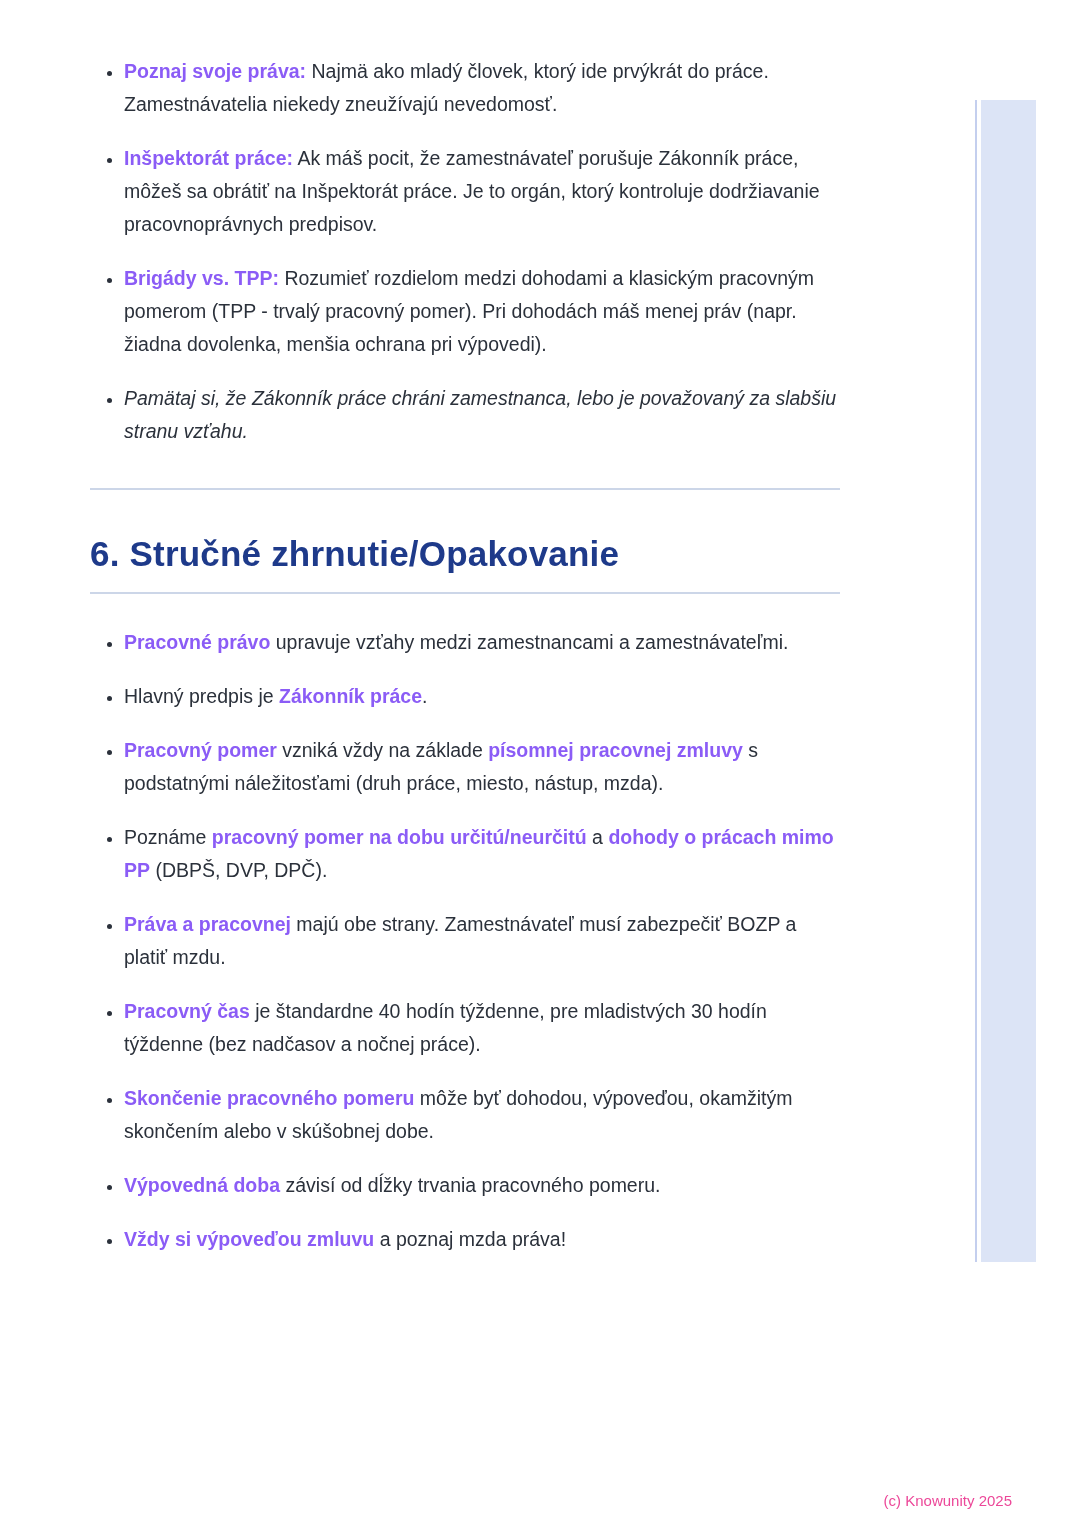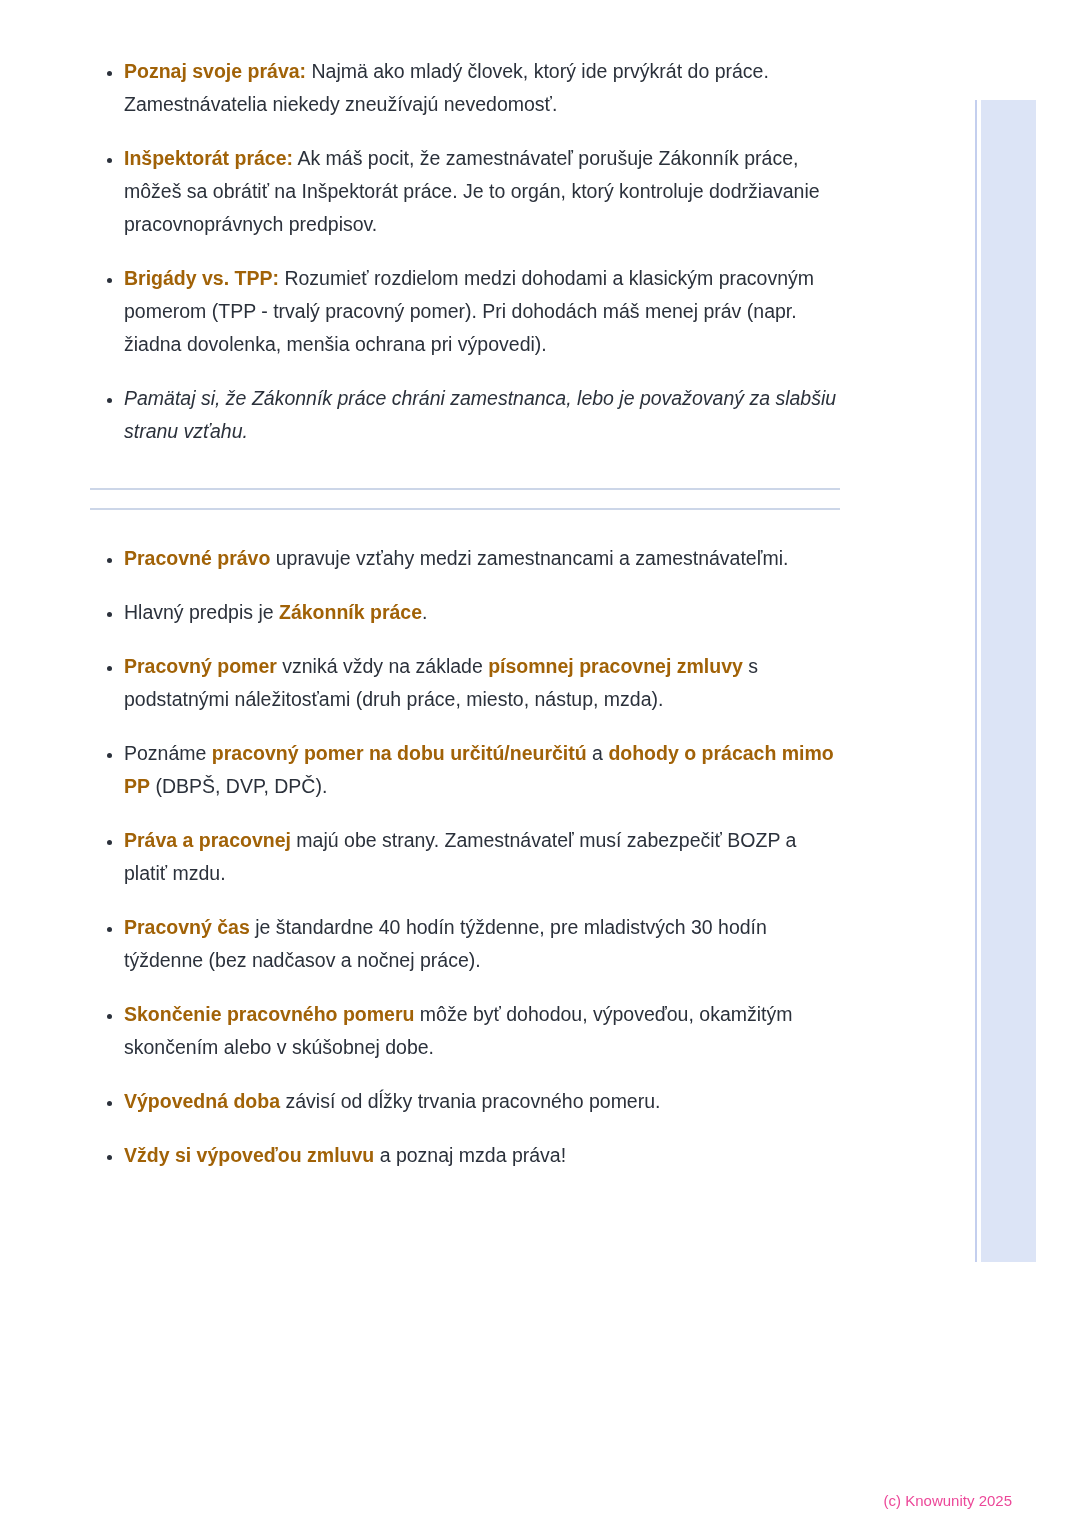--- a/index.html
+++ b/index.html
@@ -40,21 +40,21 @@
     padding: 0 0 0 26px;
     width: 744px;
   }
   ul.bullet-list li {
     font-size: 19.5px;
     line-height: 33px;
     margin-bottom: 21px;
     color: #2b313b;
   }
   ul.bullet-list li::marker { color: #2b313b; font-size: 18px; }
-  ul.bullet-list li span.b { font-weight: 700; color: #a16207; }
+  ul.bullet-list li span.b { font-weight: 700; color: #8b5cf6; }
   ul.bullet-list li span.i { font-style: italic; }
   #top-list { padding-top: 0; margin-top: 55px; }
   .divider {
     border: none;
     border-top: 2px solid #ccd6e8;
     width: 750px;
     margin: 40px 0 0 90px;
   }
   h1.section-title {
     margin: 44px 0 0 90px;
@@ -83,20 +83,21 @@
 
   <ul class="bullet-list" id="top-list">
       <li><span class="b">Poznaj svoje práva:</span><span> Najmä ako mladý človek, ktorý ide prvýkrát do práce. Zamestnávatelia niekedy zneužívajú nevedomosť.</span></li>
       <li><span class="b">Inšpektorát práce:</span><span> Ak máš pocit, že zamestnávateľ porušuje Zákonník práce, môžeš sa obrátiť na Inšpektorát práce. Je to orgán, ktorý kontroluje dodržiavanie pracovnoprávnych predpisov.</span></li>
       <li><span class="b">Brigády vs. TPP:</span><span> Rozumieť rozdielom medzi dohodami a klasickým pracovným pomerom (TPP - trvalý pracovný pomer). Pri dohodách máš menej práv (napr. žiadna dovolenka, menšia ochrana pri výpovedi).</span></li>
       <li><span class="i">Pamätaj si, že Zákonník práce chráni zamestnanca, lebo je považovaný za slabšiu stranu vzťahu.</span></li>
     </ul>
 
   <hr class="divider">
 
+  <h1 class="section-title">6. Stručné zhrnutie/Opakovanie</h1>
 
   <hr class="divider title-divider">
 
   <ul class="bullet-list" id="summary-list">
       <li><span class="b">Pracovné právo</span><span> upravuje vzťahy medzi zamestnancami a zamestnávateľmi.</span></li>
       <li><span>Hlavný predpis je </span><span class="b">Zákonník práce</span><span>.</span></li>
       <li><span class="b">Pracovný pomer</span><span> vzniká vždy na základe </span><span class="b">písomnej pracovnej zmluvy</span><span> s podstatnými náležitosťami (druh práce, miesto, nástup, mzda).</span></li>
       <li><span>Poznáme </span><span class="b">pracovný pomer na dobu určitú/neurčitú</span><span> a </span><span class="b">dohody o prácach mimo PP</span><span> (DBPŠ, DVP, DPČ).</span></li>
       <li><span class="b">Práva a pracovnej</span><span> majú obe strany. Zamestnávateľ musí zabezpečiť BOZP a platiť mzdu.</span></li>
       <li><span class="b">Pracovný čas</span><span> je štandardne 40 hodín týždenne, pre mladistvých 30 hodín týždenne (bez nadčasov a nočnej práce).</span></li>

